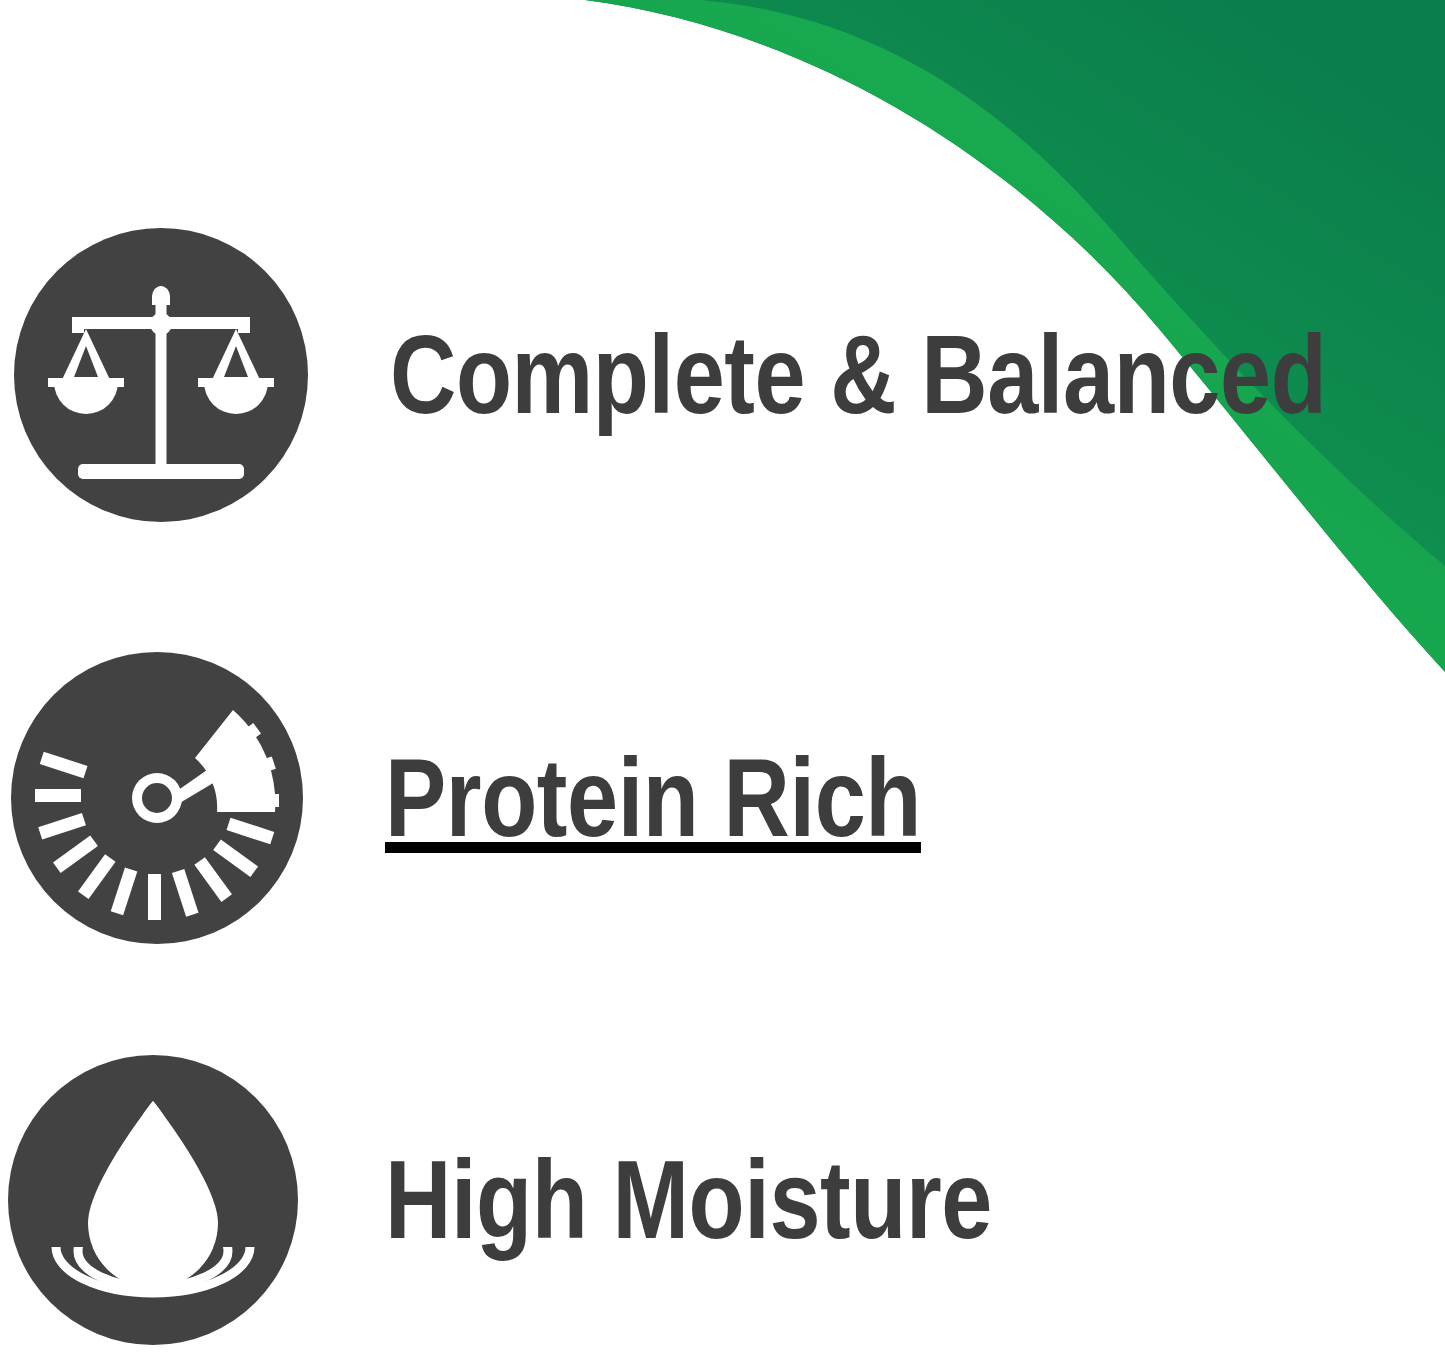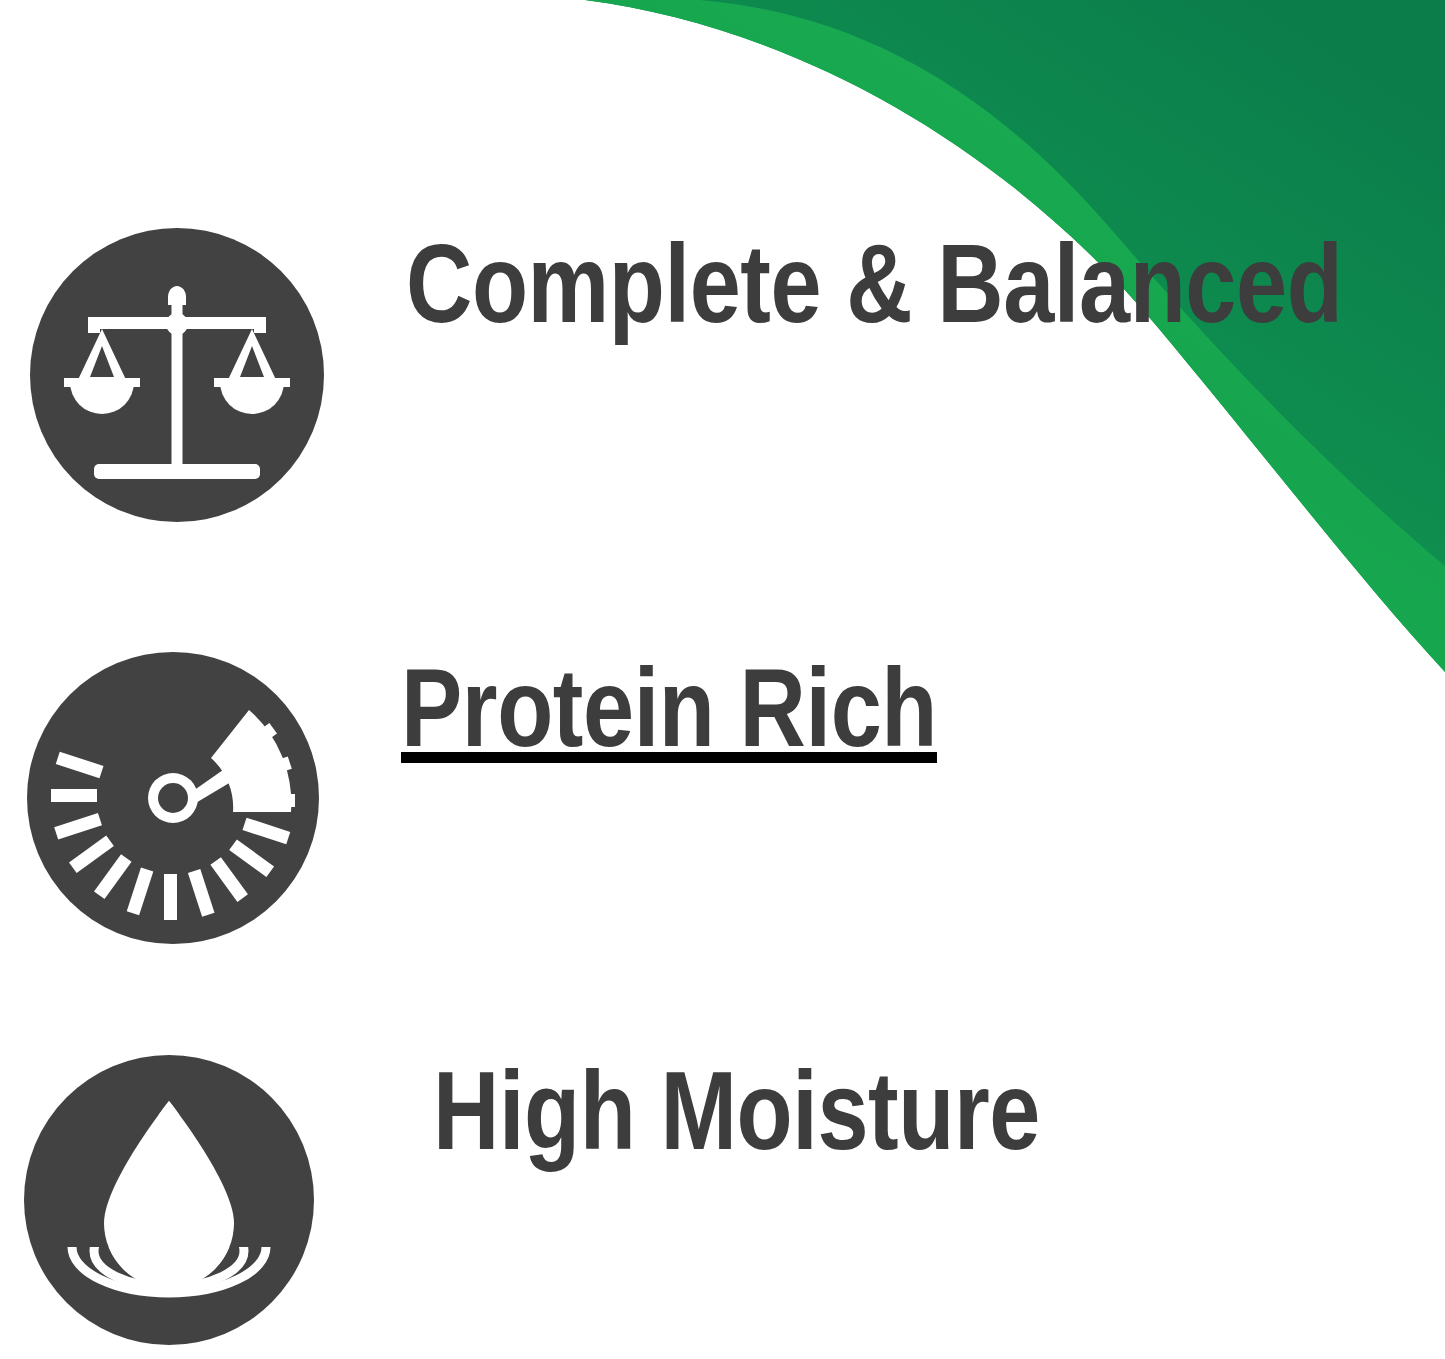--- a/index.html
+++ b/index.html
@@ -31,27 +31,28 @@
   
   .feature-list {
     position: absolute;
     left: 0;
     top: 0;
     width: 1445px;
     height: 1359px;
   }
   .feature-row {
     position: absolute;
-    left: 16px;
+    left: 0;
     display: flex;
+    align-items: center;
     width: 1100px;
   }
   .feature-row.row-0 { top: 228px; height: 294px; }
   .feature-row.row-1 { top: 652px; height: 292px; text-decoration: underline; }
-  .feature-row.row-2 { top: 1055px; height: 290px; gap: 32px; }
+  .feature-row.row-2 { top: 1055px; height: 290px; }
 
   .icon-badge {
     position: relative;
     flex: 0 0 auto;
     border-radius: 50%;
     background: #424242;
     display: block;
   }
   .icon-badge.badge-0 { width: 294px; height: 294px; margin-left: 14px; }
   .icon-badge.badge-1 { width: 292px; height: 292px; margin-left: 11px; }

